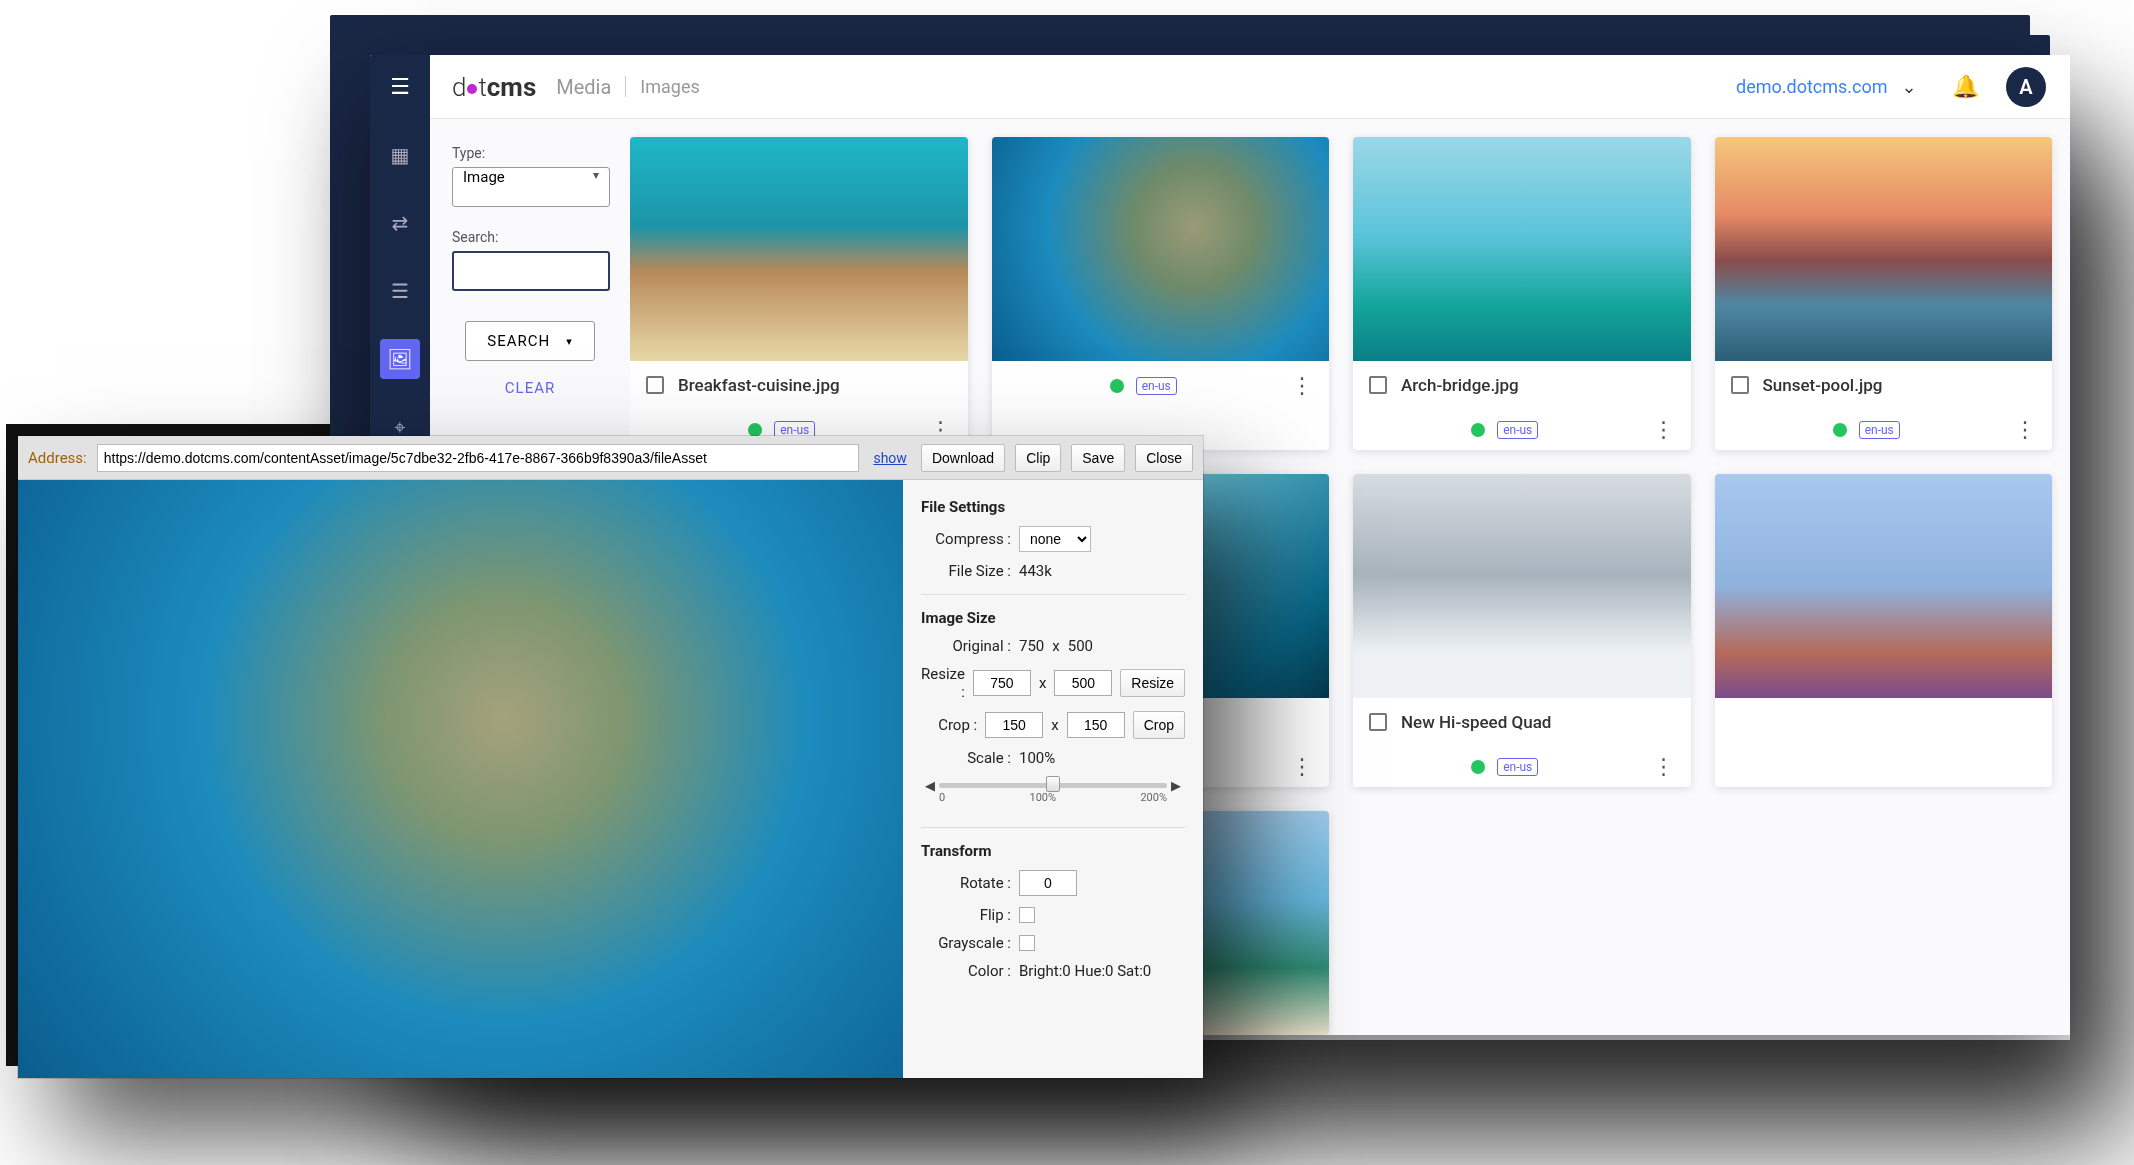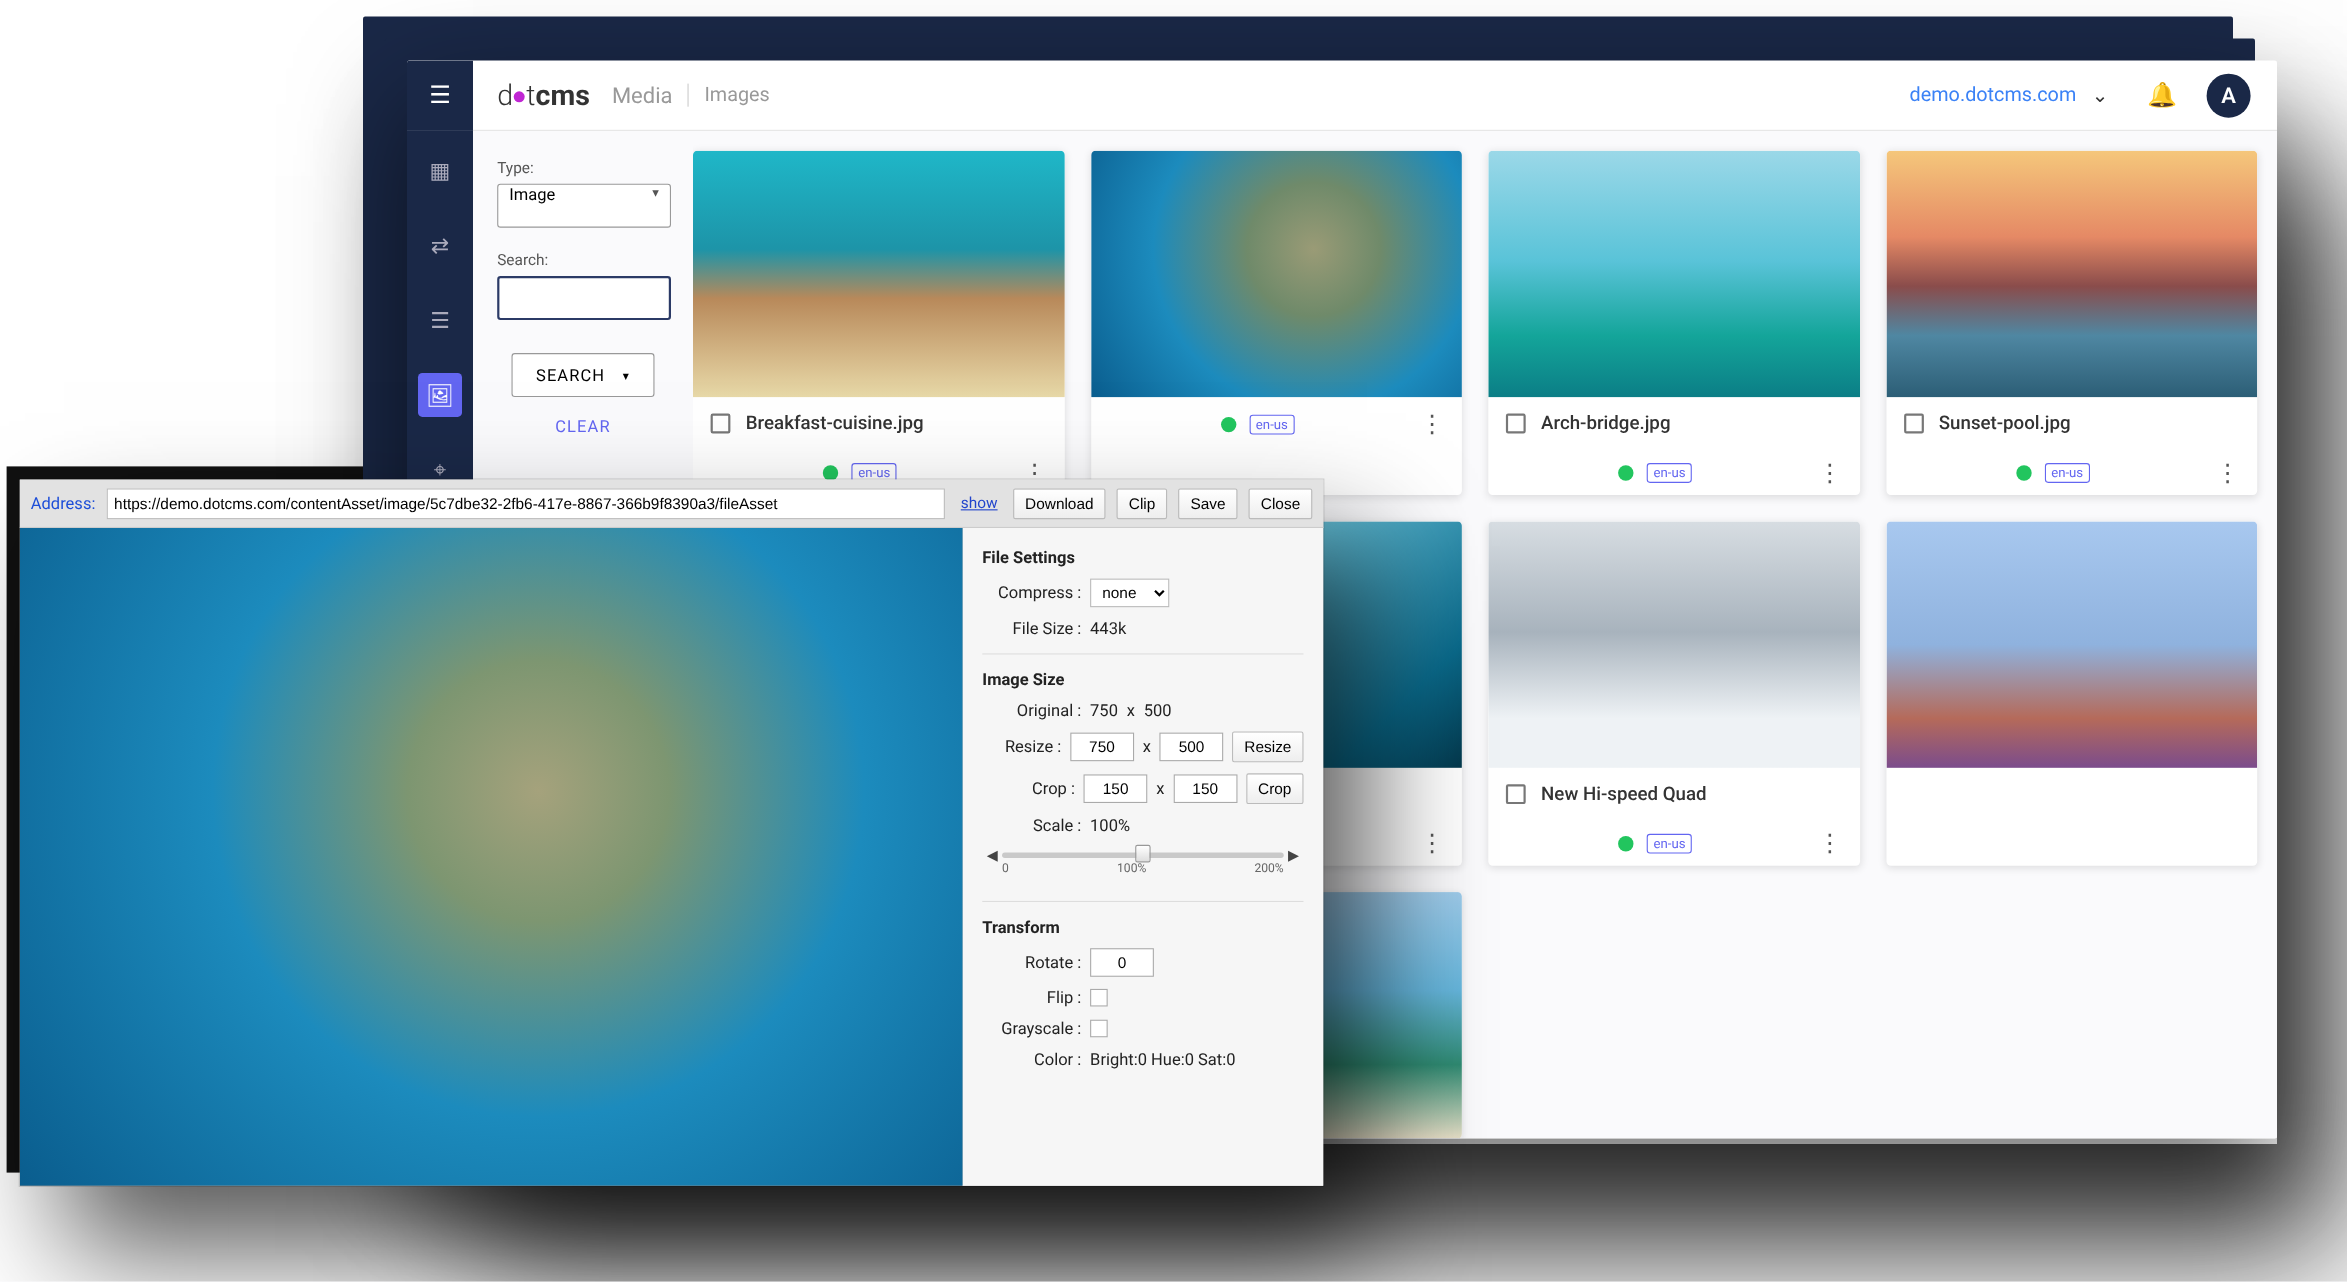--- a/index.html
+++ b/index.html
@@ -68,29 +68,29 @@
 .t-surf { background: linear-gradient(135deg,#bde2ef 0%,#5fbad3 40%,#0a6a8b 80%,#04384c 100%); }
 .t-quad { background: linear-gradient(180deg,#d7dde2 0%,#a8b3bd 45%,#eef2f5 80%); }
 .t-group { background: linear-gradient(180deg,#a8c8ef 0%,#8fb2de 50%,#b56a5a 80%,#7b4c8c 100%);}
 .t-surfer { background: linear-gradient(180deg,#cde2ea 0%,#6ba7b8 50%,#2a7b93 100%);}
 .t-palm { background: linear-gradient(180deg,#9ecbea 0%,#65b5db 40%,#2f8a72 70%,#e8e0c8 100%);}
 
 
 .editor-window { position:absolute; left:18px; top:436px; width:1185px; height:642px; background:linear-gradient(180deg,#e8e8e8,#eee); box-shadow: 40px 60px 100px rgba(0,0,0,.65), 0 0 0 1px rgba(0,0,0,.15); display:flex; flex-direction:column; }
 .editor-window::before{ content:""; position:absolute; left:-12px; top:-12px; right:12px; bottom:12px; background:#111; z-index:-1; filter:blur(0); }
 .addr-bar { height:44px; display:flex; align-items:center; padding:0 10px; gap:10px; background:#e2e2e2; border-bottom:1px solid #ccc; }
-.addr-lab { font-size:15px; color:#1d4ed8; }
+.addr-lab { font-size:15px; color:#a16207; }
 .addr-inp { flex:1; height:28px; font-size:14px; padding:0 6px; border:1px solid #bbb; background:#fff; }
 .addr-link { color:#2244cc; font-size:14px; text-decoration:underline; cursor:pointer; margin:0 4px; }
 .addr-btn { height:28px; padding:0 10px; font-size:14px; border:1px solid #bbb; background:linear-gradient(#fff,#eee); cursor:pointer; border-radius:2px; }
 
 .editor-body { flex:1; display:flex; overflow:hidden; }
 .editor-preview { flex:1; background:#555; }
 .editor-preview-inner { width:100%; height:100%; background: radial-gradient(circle at 55% 40%, #a5a27c 0%, #7d9671 20%, #1c8bbd 50%, #0a5d8e 100%); position:relative; }
-.editor-side { width:328px; background:#f6f6f6; padding:18px 18px 10px; font-size:15px; color:#222; overflow:hidden; }
+.editor-side { width:300px; background:#f6f6f6; padding:18px 18px 10px; font-size:15px; color:#222; overflow:hidden; }
 .sect-h { font-weight:700; margin-bottom:10px; margin-top:10px; }
 .sect-h:first-child{margin-top:0;}
 .kv-row { display:flex; align-items:center; margin-bottom:10px; }
 .kv-k { width:90px; text-align:right; margin-right:8px; }
 .kv-v { flex:1; display:flex; align-items:center; gap:8px; }
 .mini-sel { height:26px; border:1px solid #bbb; background:#fff; font-size:14px; padding:0 6px; width:72px; }
 .mini-inp { width:58px; height:26px; border:1px solid #aaa; text-align:center; font-size:14px; }
 .mini-btn { height:28px; padding:0 10px; border:1px solid #bbb; background:linear-gradient(#fff,#eee); font-size:14px; cursor:pointer; border-radius:2px; }
 .hr { border:none; border-top:1px solid #ddd; margin:14px 0; }
 .slider-row { position:relative; height:36px; margin-top:6px; }

